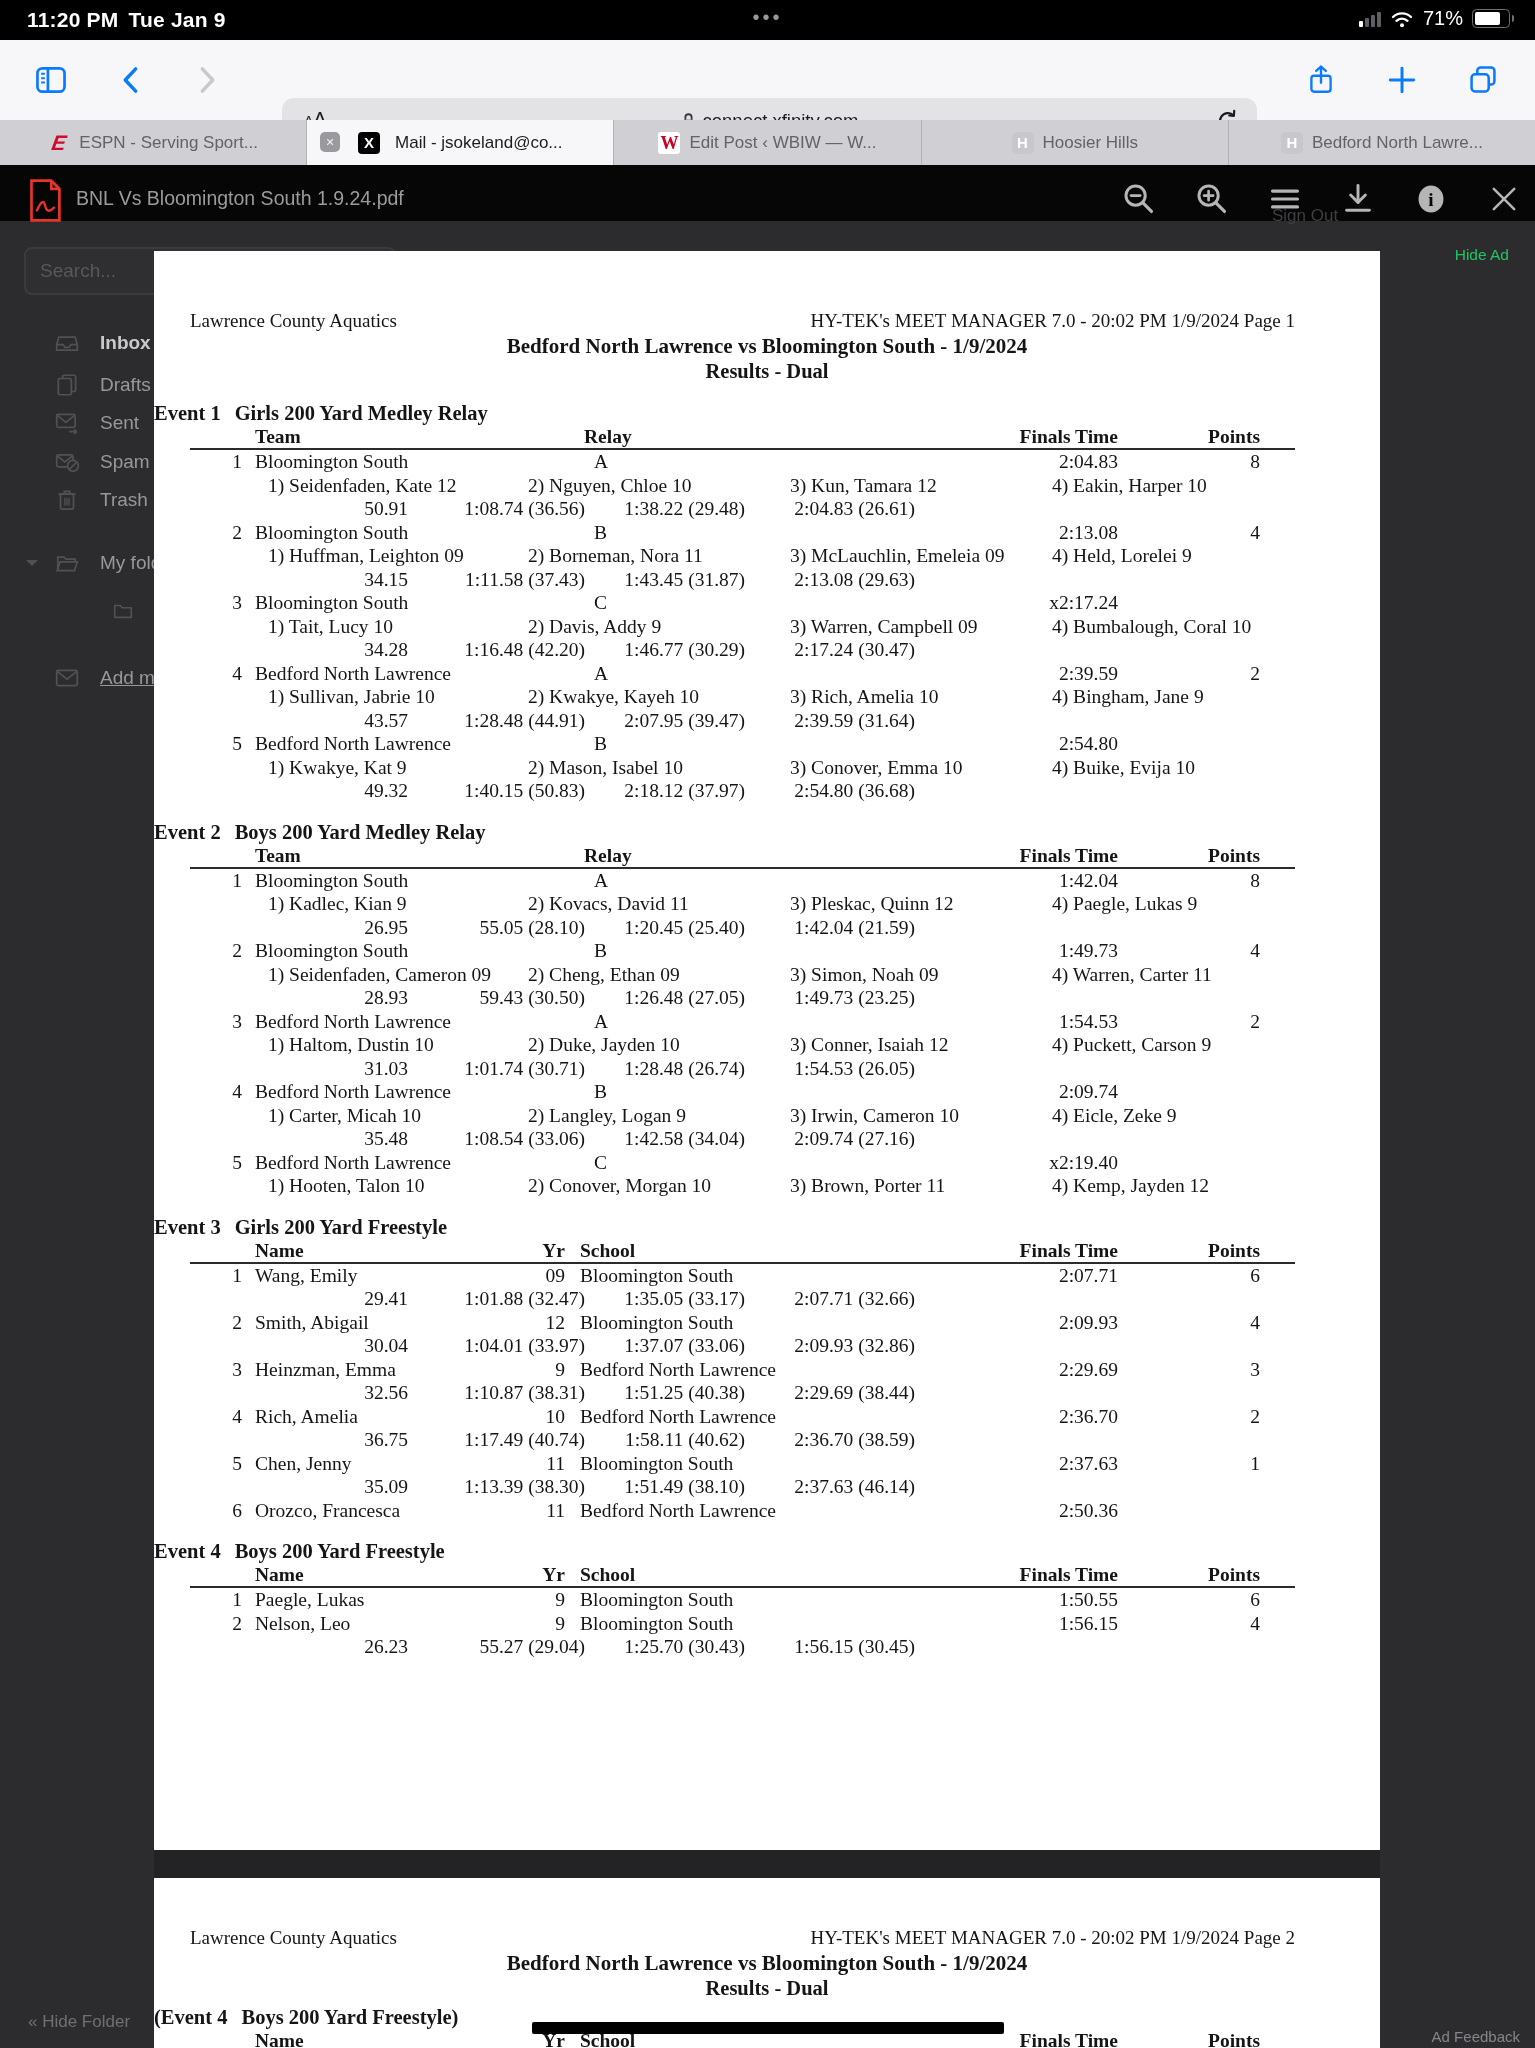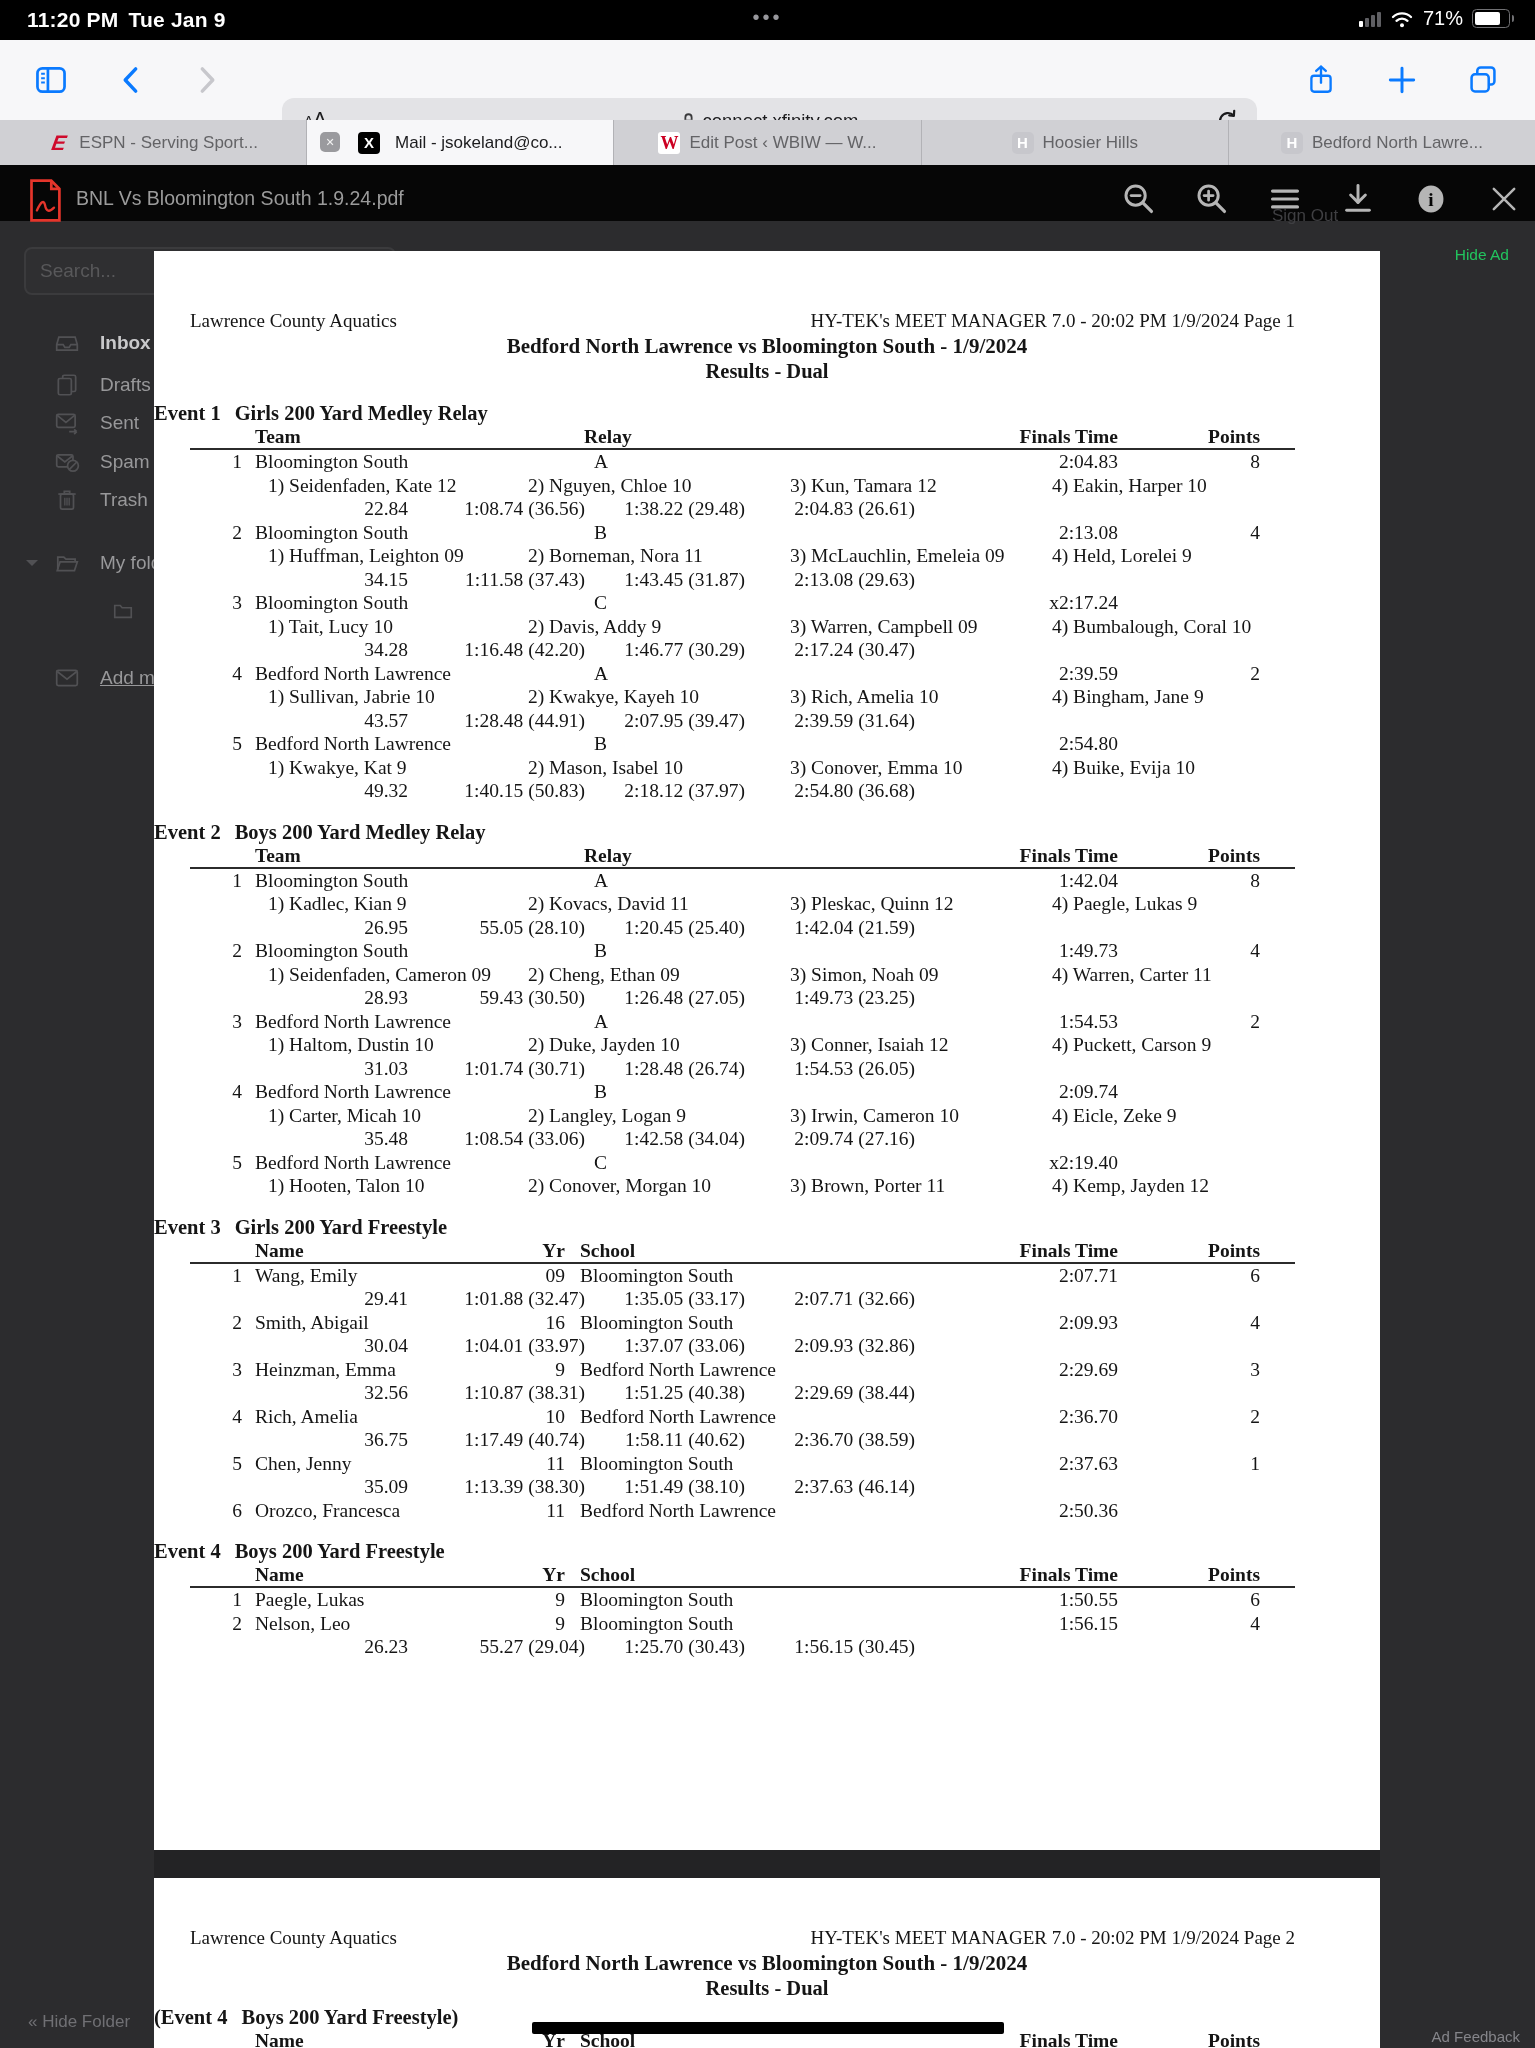--- a/index.html
+++ b/index.html
@@ -353,21 +353,21 @@
               <span class="c-finals">2:04.83</span>
               <span class="c-points">8</span>
             </div>
             <div class="prow">
               <span class="sw1">1) Seidenfaden, Kate 12</span>
               <span class="sw2">2) Nguyen, Chloe 10</span>
               <span class="sw3">3) Kun, Tamara 12</span>
               <span class="sw4">4) Eakin, Harper 10</span>
             </div>
             <div class="prow">
-              <span class="sp1">22.84</span>
+              <span class="sp1">50.91</span>
               <span class="sp2">1:08.74 (36.56)</span>
               <span class="sp3">1:38.22 (29.48)</span>
               <span class="sp4">2:04.83 (26.61)</span>
             </div>
             <div class="prow">
               <span class="c-place">2</span>
               <span class="c-team">Bloomington South</span>
               <span class="c-relay">B</span>
               <span class="c-finals">2:13.08</span>
               <span class="c-points">4</span>
@@ -559,21 +559,21 @@
             </div>
             <div class="prow">
               <span class="sp1">29.41</span>
               <span class="sp2">1:01.88 (32.47)</span>
               <span class="sp3">1:35.05 (33.17)</span>
               <span class="sp4">2:07.71 (32.66)</span>
             </div>
             <div class="prow">
               <span class="c-place">2</span>
               <span class="c-team">Smith, Abigail</span>
-              <span class="c-yr">16</span>
+              <span class="c-yr">12</span>
               <span class="c-school">Bloomington South</span>
               <span class="c-finals">2:09.93</span>
               <span class="c-points">4</span>
             </div>
             <div class="prow">
               <span class="sp1">30.04</span>
               <span class="sp2">1:04.01 (33.97)</span>
               <span class="sp3">1:37.07 (33.06)</span>
               <span class="sp4">2:09.93 (32.86)</span>
             </div>

